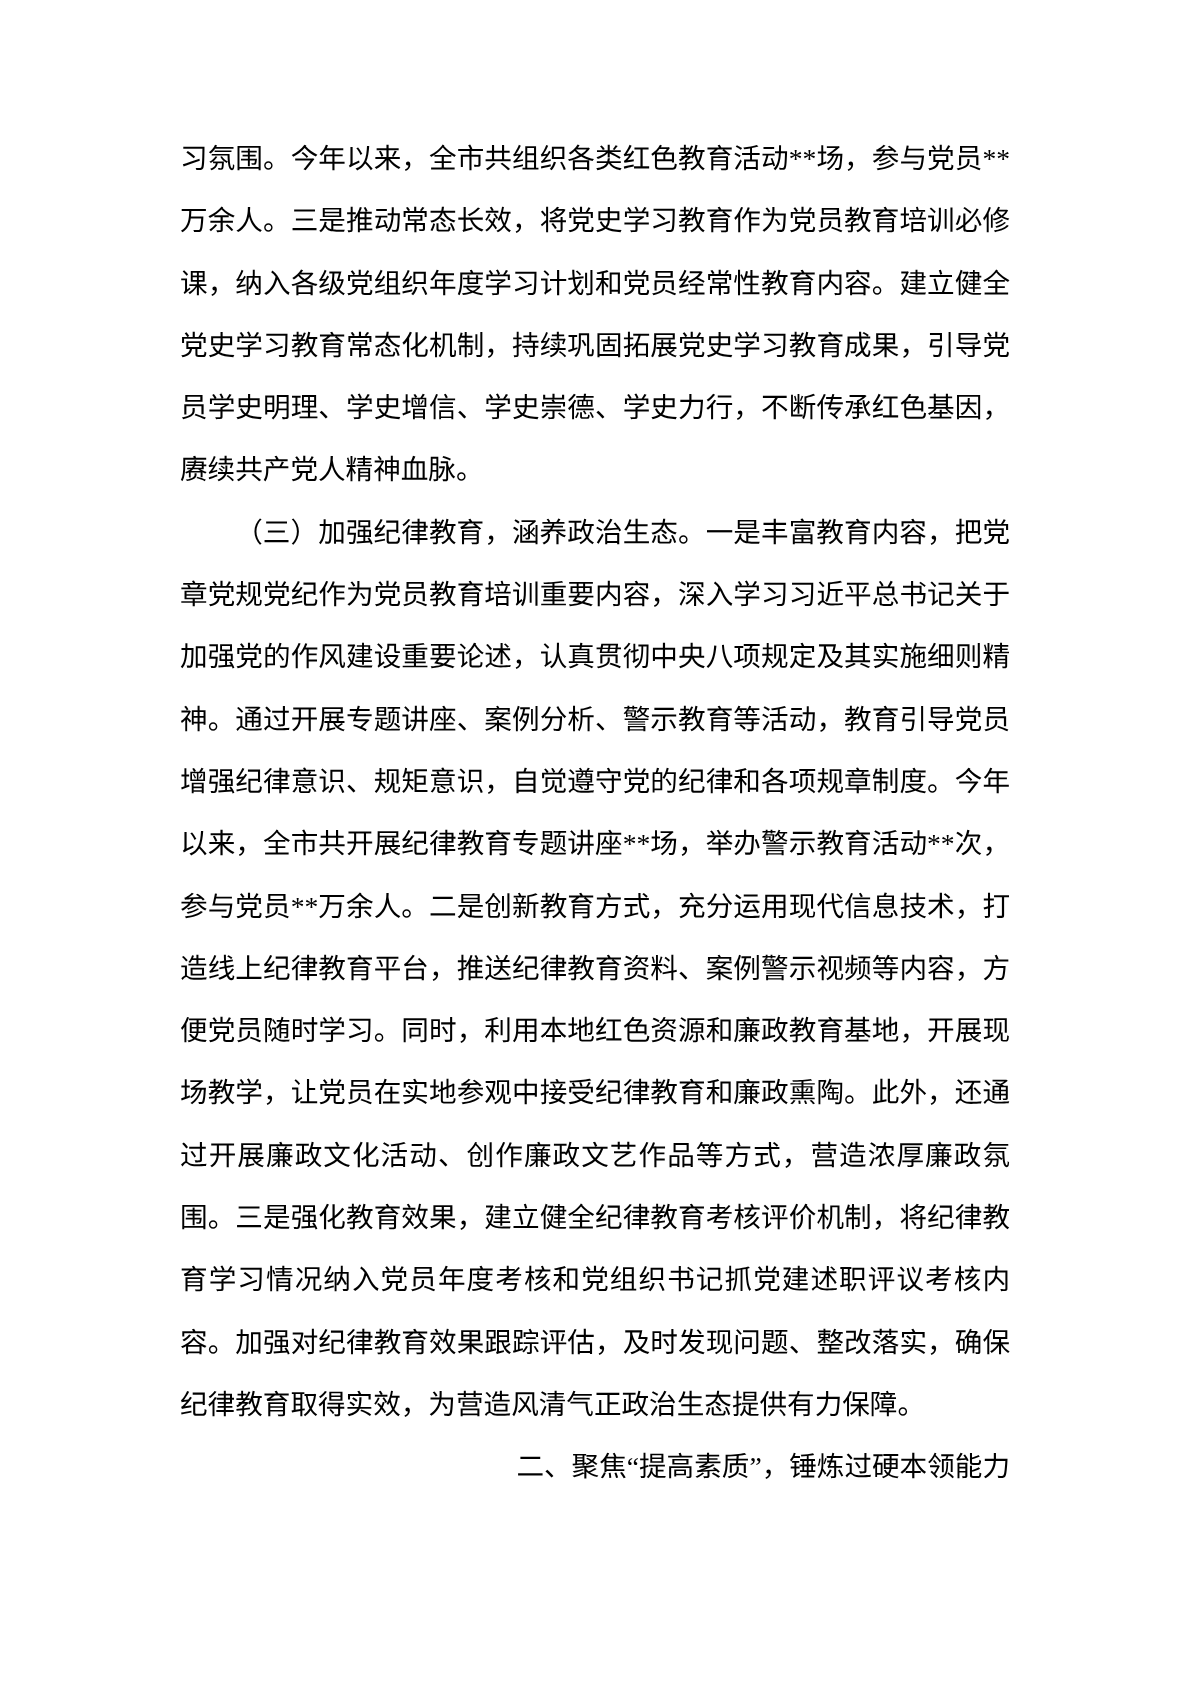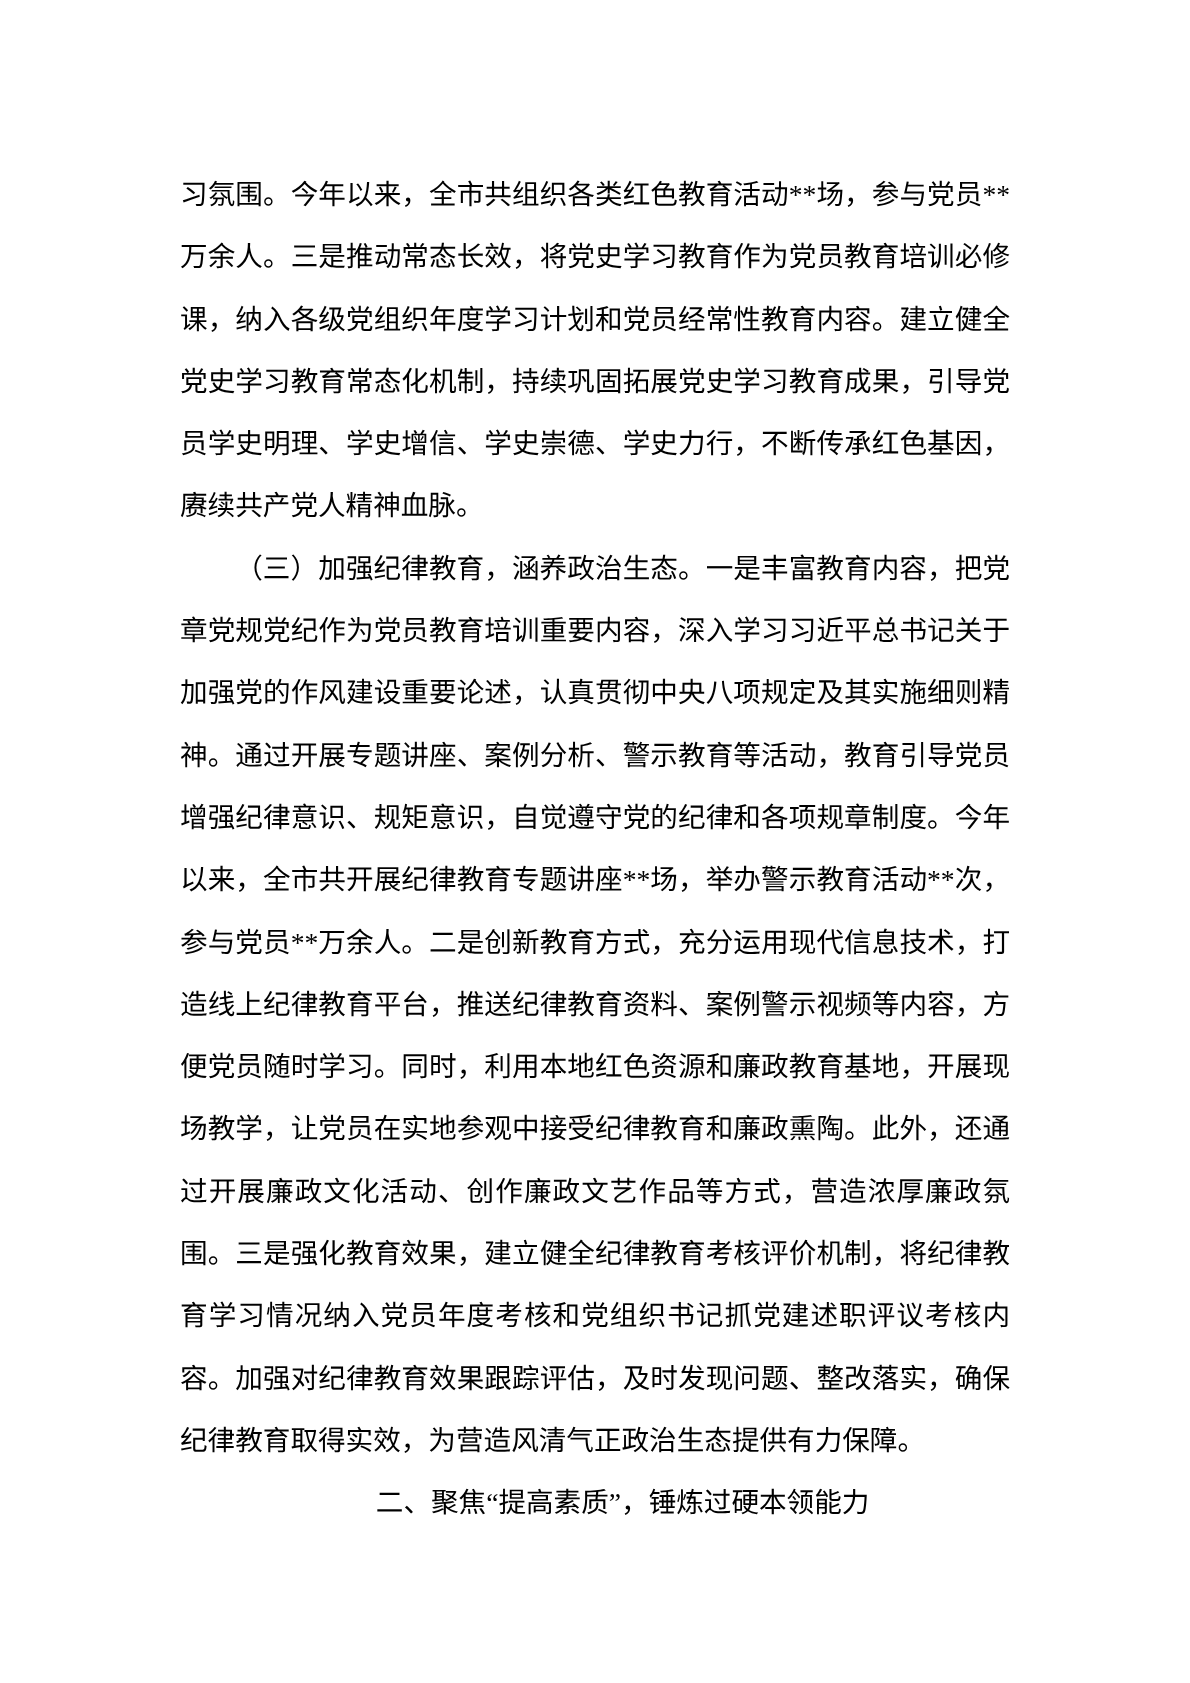--- a/index.html
+++ b/index.html
@@ -12,40 +12,40 @@
       width: 1190px;
       height: 1683px;
       background: #ffffff;
       overflow: hidden;
       font-family: "Liberation Serif", "DejaVu Serif", serif;
       color: #000000;
     }
     .content {
       position: absolute;
       left: 180px;
-      top: 164px;
+      top: 128px;
       width: 830px;
       font-size: 27.6px;
       line-height: 62.3px;
       text-align: justify;
       text-justify: inter-ideograph;
       letter-spacing: 0;
       word-break: break-all;
     }
     .content p {
       margin: 0;
       padding: 0;
     }
     .content p.indent {
       text-indent: 2em;
       font-family: Liberation Serif, serif;
     }
     .content p.heading {
       text-indent: 2em;
-      text-align: center;
+      text-align: right;
     }
   </style>
 </head>
 <body>
 
 <div class="page">
   <div class="content">
     <p class="body-par">习氛围。今年以来，全市共组织各类红色教育活动**场，参与党员**万余人。三是推动常态长效，将党史学习教育作为党员教育培训必修课，纳入各级党组织年度学习计划和党员经常性教育内容。建立健全党史学习教育常态化机制，持续巩固拓展党史学习教育成果，引导党员学史明理、学史增信、学史崇德、学史力行，不断传承红色基因，赓续共产党人精神血脉。</p>
     <p class="body-par indent">（三）加强纪律教育，涵养政治生态。一是丰富教育内容，把党章党规党纪作为党员教育培训重要内容，深入学习习近平总书记关于加强党的作风建设重要论述，认真贯彻中央八项规定及其实施细则精神。通过开展专题讲座、案例分析、警示教育等活动，教育引导党员增强纪律意识、规矩意识，自觉遵守党的纪律和各项规章制度。今年以来，全市共开展纪律教育专题讲座**场，举办警示教育活动**次，参与党员**万余人。二是创新教育方式，充分运用现代信息技术，打造线上纪律教育平台，推送纪律教育资料、案例警示视频等内容，方便党员随时学习。同时，利用本地红色资源和廉政教育基地，开展现场教学，让党员在实地参观中接受纪律教育和廉政熏陶。此外，还通过开展廉政文化活动、创作廉政文艺作品等方式，营造浓厚廉政氛围。三是强化教育效果，建立健全纪律教育考核评价机制，将纪律教育学习情况纳入党员年度考核和党组织书记抓党建述职评议考核内容。加强对纪律教育效果跟踪评估，及时发现问题、整改落实，确保纪律教育取得实效，为营造风清气正政治生态提供有力保障。</p>
     <p class="heading">二、聚焦“提高素质”，锤炼过硬本领能力</p>

